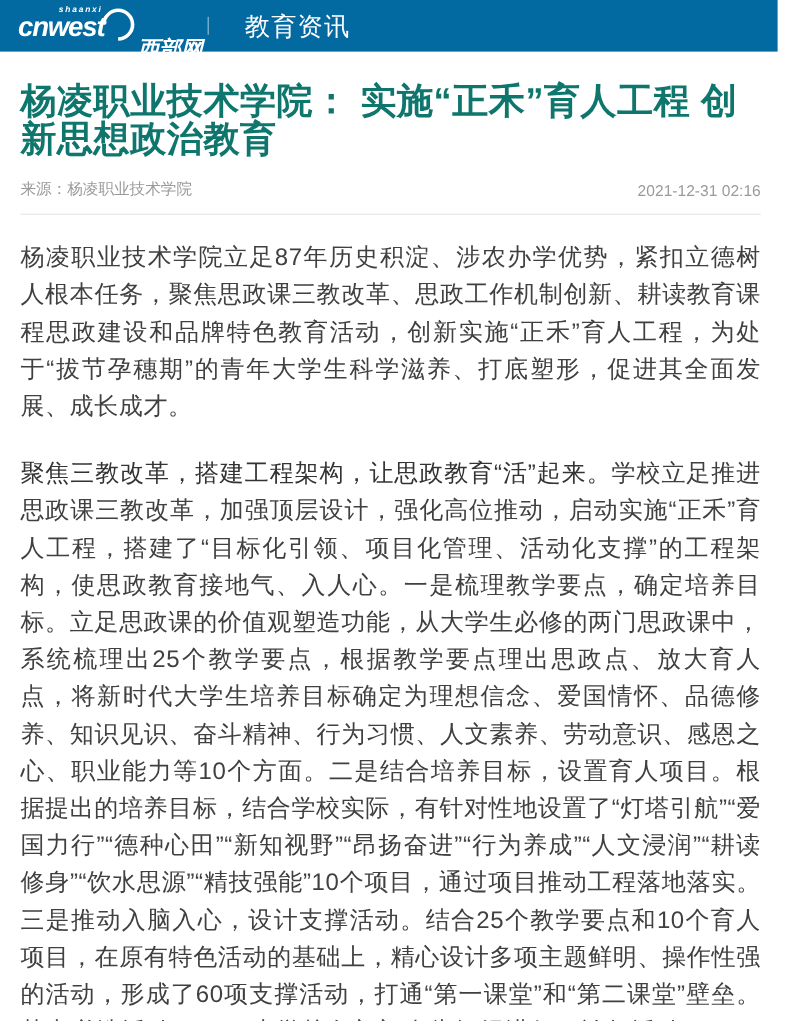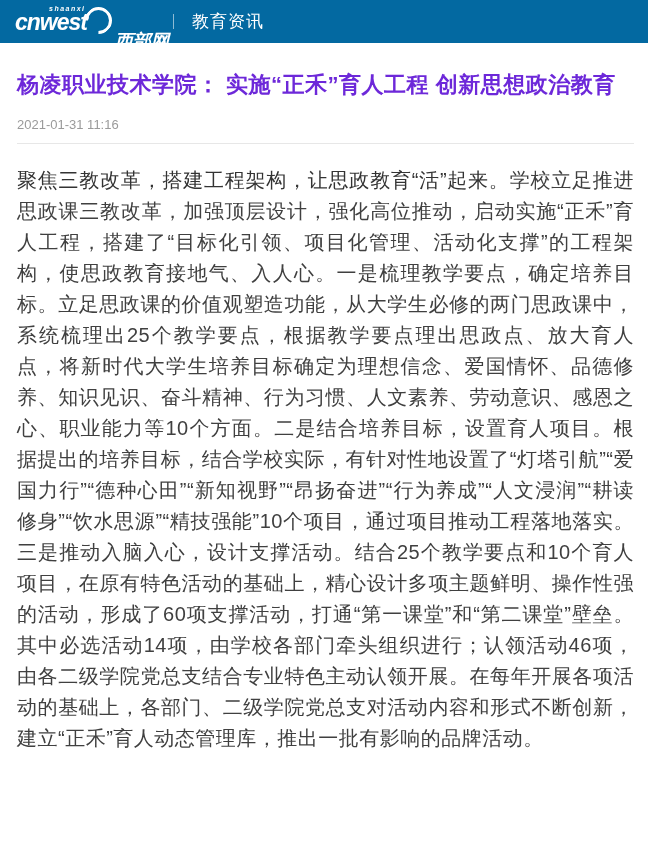--- a/index.html
+++ b/index.html
@@ -42,35 +42,35 @@
   .logo-cn {
     position: absolute; left: 100px; top: 28px;
     font-size: 18px; font-weight: bold; font-style: italic;
     line-height: 1; white-space: nowrap;
   }
   .topbar-divider {
     width: 1px; height: 15px; background: rgba(255,255,255,.55);
     margin-left: 8px;
   }
   .channel {
-    margin-left: 18px; color: #ffffff; font-size: 17px;
+    margin-left: 30px; color: #ffffff; font-size: 21px;
     text-decoration: none; cursor: pointer; letter-spacing: 1px;
   }
   .menu-btn {
     margin-left: auto; margin-right: 11px;
     background: transparent; border: none; padding: 4px; cursor: pointer;
   }
   .hamburger { width: 21px; }
   .hamburger .bar { width: 21px; height: 3px; background: #ffffff; margin: 4px 0; }
 
   
   .article { padding: 0 14px 0 17px; }
   .article-title {
-    margin: 26px 0 0; font-size: 22px; line-height: 32px;
-    font-weight: bold; color: #6d28d9; letter-spacing: .5px;
+    margin: 26px 0 0; font-size: 30px; line-height: 32px;
+    font-weight: bold; color: #0f766e; letter-spacing: .5px;
   }
   .meta {
     display: flex; justify-content: space-between; align-items: center;
     margin-top: 16px; font-size: 13px; color: #9a9a9a;
   }
   .rule { border: none; border-top: 1px solid #e7e7e7; margin: 11px 0 0; }
   .article p {
     margin: 21px 0 0; font-size: 20px; line-height: 31px;
     color: #404040; text-align: justify; letter-spacing: .5px;
   }
@@ -97,22 +97,24 @@
         <span class="bar"></span>
         <span class="bar"></span>
       </span>
     </button>
   </header>
 
   <main class="article">
     <h1 class="article-title">杨凌职业技术学院： 实施“正禾”育人工程 创新思想政治教育</h1>
 
     <div class="meta">
-      <span>2021-01-31 11:16</span>
+      <span>来源：杨凌职业技术学院</span>
+      <span>2021-12-31 02:16</span>
     </div>
 
     <hr class="rule">
 
+    <p><span>杨凌职业技术学院立足87年历史积淀、涉农办学优势，紧扣立德树人根本任务，聚焦思政课三教改革、思政工作机制创新、耕读教育课程思政建设和品牌特色教育活动，创新实施“正禾”育人工程，为处于“拔节孕穗期”的青年大学生科学滋养、打底塑形，促进其全面发展、成长成才。</span></p>
 
     <p><strong>聚焦三教改革，搭建工程架构，让思政教育“活”起来。</strong><span>学校立足推进思政课三教改革，加强顶层设计，强化高位推动，启动实施“正禾”育人工程，搭建了“目标化引领、项目化管理、活动化支撑”的工程架构，使思政教育接地气、入人心。一是梳理教学要点，确定培养目标。立足思政课的价值观塑造功能，从大学生必修的两门思政课中，系统梳理出25个教学要点，根据教学要点理出思政点、放大育人点，将新时代大学生培养目标确定为理想信念、爱国情怀、品德修养、知识见识、奋斗精神、行为习惯、人文素养、劳动意识、感恩之心、职业能力等10个方面。二是结合培养目标，设置育人项目。根据提出的培养目标，结合学校实际，有针对性地设置了“灯塔引航”“爱国力行”“德种心田”“新知视野”“昂扬奋进”“行为养成”“人文浸润”“耕读修身”“饮水思源”“精技强能”10个项目，通过项目推动工程落地落实。三是推动入脑入心，设计支撑活动。结合25个教学要点和10个育人项目，在原有特色活动的基础上，精心设计多项主题鲜明、操作性强的活动，形成了60项支撑活动，打通“第一课堂”和“第二课堂”壁垒。其中必选活动14项，由学校各部门牵头组织进行；认领活动46项，由各二级学院党总支结合专业特色主动认领开展。在每年开展各项活动的基础上，各部门、二级学院党总支对活动内容和形式不断创新，建立“正禾”育人动态管理库，推出一批有影响的品牌活动。</span></p>
   </main>
 
 </div>
 
 </body></html>

